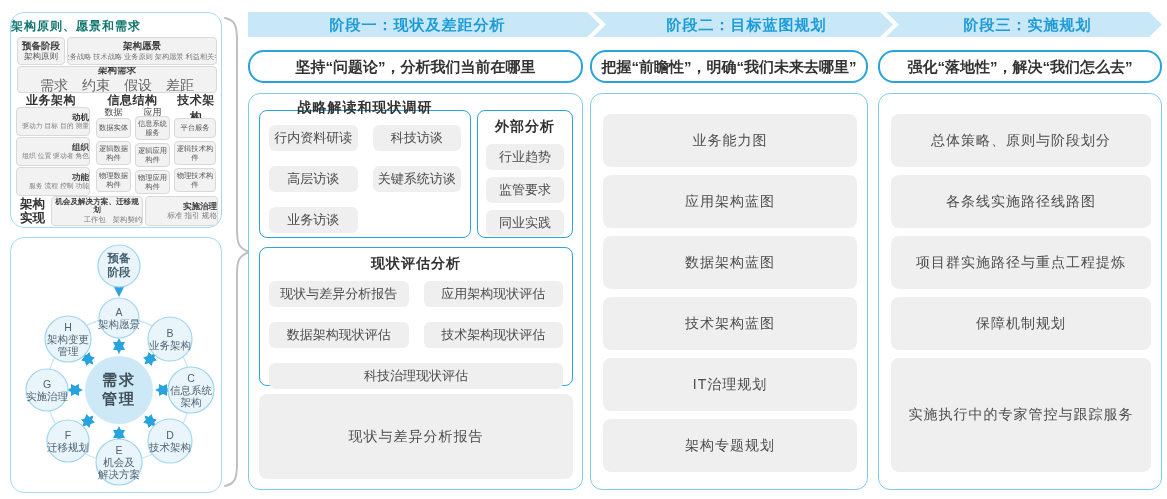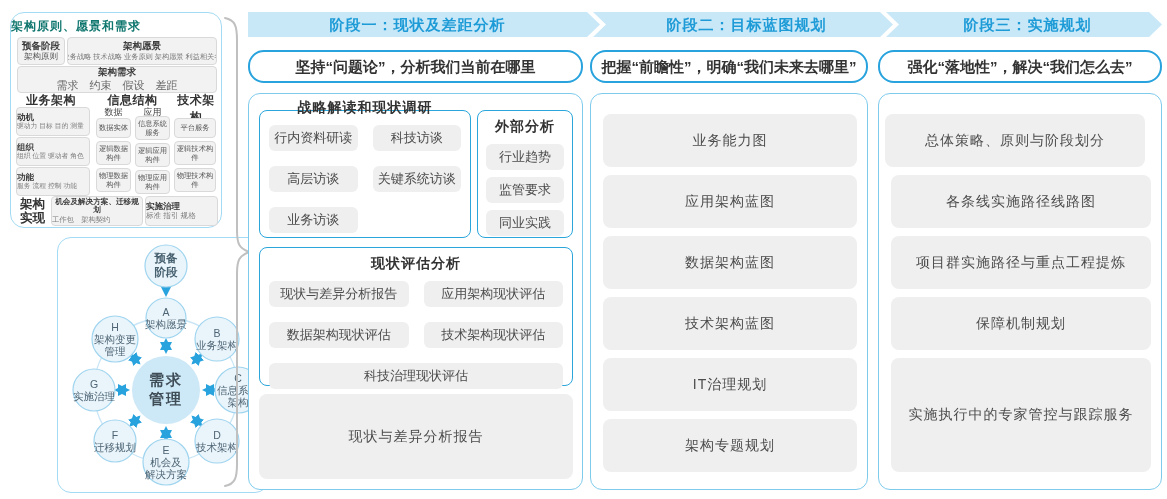--- a/index.html
+++ b/index.html
@@ -1,27 +1,27 @@
 <!DOCTYPE html>
 <html><head>
 <meta charset="utf-8">
 <style>
   html,body{margin:0;padding:0;background:#fff;font-family:"Liberation Sans",sans-serif;}
   .stage{position:relative;width:1167px;height:499px;background:#fff;overflow:hidden;}
 
   
   .panel{position:absolute;background:#fff;border:1.5px solid #a3daf4;border-radius:14px;}
   .p1{left:10px;top:12px;width:210px;height:214px;}
-  .p2{left:10px;top:237px;width:210px;height:254px;margin-left:47px;}
+  .p2{left:10px;top:237px;width:210px;height:254px;}
   .p1-title{position:absolute;left:0;top:5px;width:100%;text-align:left;font-size:12px;font-weight:bold;color:#0f766e;letter-spacing:1px;}
   .mini{position:absolute;background:#f2f2f2;border:1px solid #d9d9d9;border-radius:4px;display:flex;flex-direction:column;align-items:center;justify-content:center;text-align:center;overflow:hidden;}
   .mini-t{font-size:9.5px;font-weight:bold;color:#3c3c3c;line-height:1.25;}
   .mini-d{font-size:7.2px;color:#777;line-height:1.3;white-space:nowrap;}
   .sec-h{position:absolute;font-size:12px;font-weight:bold;color:#333;text-align:center;letter-spacing:0.5px;}
-  .bizbox{position:absolute;background:#f2f2f2;border:1px solid #d9d9d9;border-radius:4px;display:flex;flex-direction:column;align-items:flex-start;justify-content:center;overflow:hidden;}
+  .bizbox{position:absolute;background:#f2f2f2;border:1px solid #d9d9d9;border-radius:4px;display:flex;flex-direction:column;align-items:flex-end;justify-content:center;overflow:hidden;}
   .bz-t{font-size:8.5px;font-weight:bold;color:#3c3c3c;line-height:1.2;}
   .bz-d{font-size:6.8px;color:#7d7d7d;white-space:nowrap;line-height:1.25;}
   .sub-h{position:absolute;font-size:9px;font-weight:normal;color:#3c3c3c;text-align:center;}
   .cell{position:absolute;background:#f2f2f2;border:1px solid #d9d9d9;border-radius:4px;display:flex;align-items:center;justify-content:center;text-align:center;font-size:7.3px;color:#555;line-height:1.25;padding:1px;box-sizing:border-box;}
   .real-label{position:absolute;font-size:12.5px;font-weight:bold;color:#333;line-height:1.1;text-align:center;}
 
   
   .adm-label{position:absolute;transform:translate(-50%,-50%);text-align:center;color:#4e6474;font-size:10.5px;line-height:1.15;pointer-events:none;white-space:nowrap;}
   .adm-center-label{position:absolute;transform:translate(-50%,-50%);text-align:center;color:#3f4d57;font-size:15px;font-weight:bold;line-height:1.25;pointer-events:none;letter-spacing:2px;}
   .adm-prep-label{position:absolute;transform:translate(-50%,-50%);text-align:center;color:#47606f;font-size:11.5px;font-weight:600;line-height:1.2;pointer-events:none;}
@@ -57,21 +57,21 @@
     <div class="mini" style="left:6px;top:24px;width:46px;height:26px;">
       <div class="mini-t">预备阶段</div>
       <div class="mini-d" style="font-size:8.5px;color:#555;">架构原则</div>
     </div>
     <div class="mini" style="left:56px;top:24px;width:148px;height:26px;">
       <div class="mini-t">架构愿景</div>
       <div class="mini-d">业务战略 技术战略 业务原则 架构愿景 利益相关者</div>
     </div>
     <div class="mini" style="left:6px;top:53px;width:198px;height:25px;">
       <div class="mini-t">架构需求</div>
-      <div class="mini-d" style="font-size:11px;color:#666;">需求　约束　假设　差距</div>
+      <div class="mini-d" style="font-size:14px;color:#666;">需求　约束　假设　差距</div>
     </div>
 
     <div class="sec-h" style="left:5px;top:79px;width:70px;">业务架构</div>
     <div class="sec-h" style="left:85px;top:79px;width:73px;">信息结构</div>
     <div class="sec-h" style="left:162px;top:79px;width:46px;">技术架构</div>
 
     <div class="bizbox" style="left:5px;top:94px;width:72px;height:27px;">
       <div class="bz-t">动机</div>
       <div class="bz-d">驱动力 目标 目的 测量</div>
     </div>
@@ -239,20 +239,20 @@
   <div class="col" style="left:590px;width:278px;">
     <div class="pitem" style="left:12px;top:20px;width:254px;height:53px;">业务能力图</div>
     <div class="pitem" style="left:12px;top:81px;width:254px;height:53px;">应用架构蓝图</div>
     <div class="pitem" style="left:12px;top:142px;width:254px;height:53px;">数据架构蓝图</div>
     <div class="pitem" style="left:12px;top:203px;width:254px;height:53px;">技术架构蓝图</div>
     <div class="pitem" style="left:12px;top:264px;width:254px;height:53px;">IT治理规划</div>
     <div class="pitem" style="left:12px;top:325px;width:254px;height:53px;">架构专题规划</div>
   </div>
 
   <div class="col" style="left:878px;width:284px;">
-    <div class="pitem" style="left:6px;top:20px;width:260px;height:53px;">总体策略、原则与阶段划分</div>
+    <div class="pitem" style="left:12px;top:20px;width:260px;height:53px;">总体策略、原则与阶段划分</div>
     <div class="pitem" style="left:12px;top:81px;width:260px;height:53px;">各条线实施路径线路图</div>
     <div class="pitem" style="left:12px;top:142px;width:260px;height:53px;">项目群实施路径与重点工程提炼</div>
     <div class="pitem" style="left:12px;top:203px;width:260px;height:53px;">保障机制规划</div>
     <div class="pitem" style="left:12px;top:264px;width:260px;height:114px;">实施执行中的专家管控与跟踪服务</div>
   </div>
 
 </div>
 
 </body></html>

